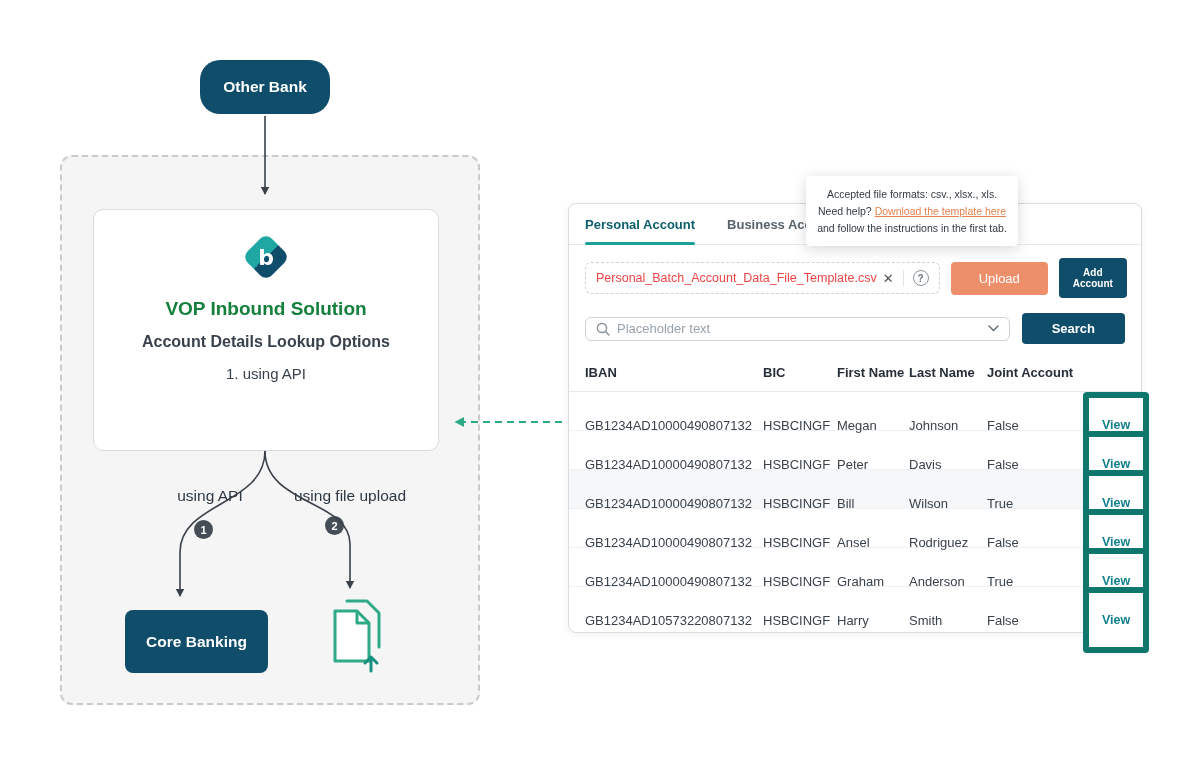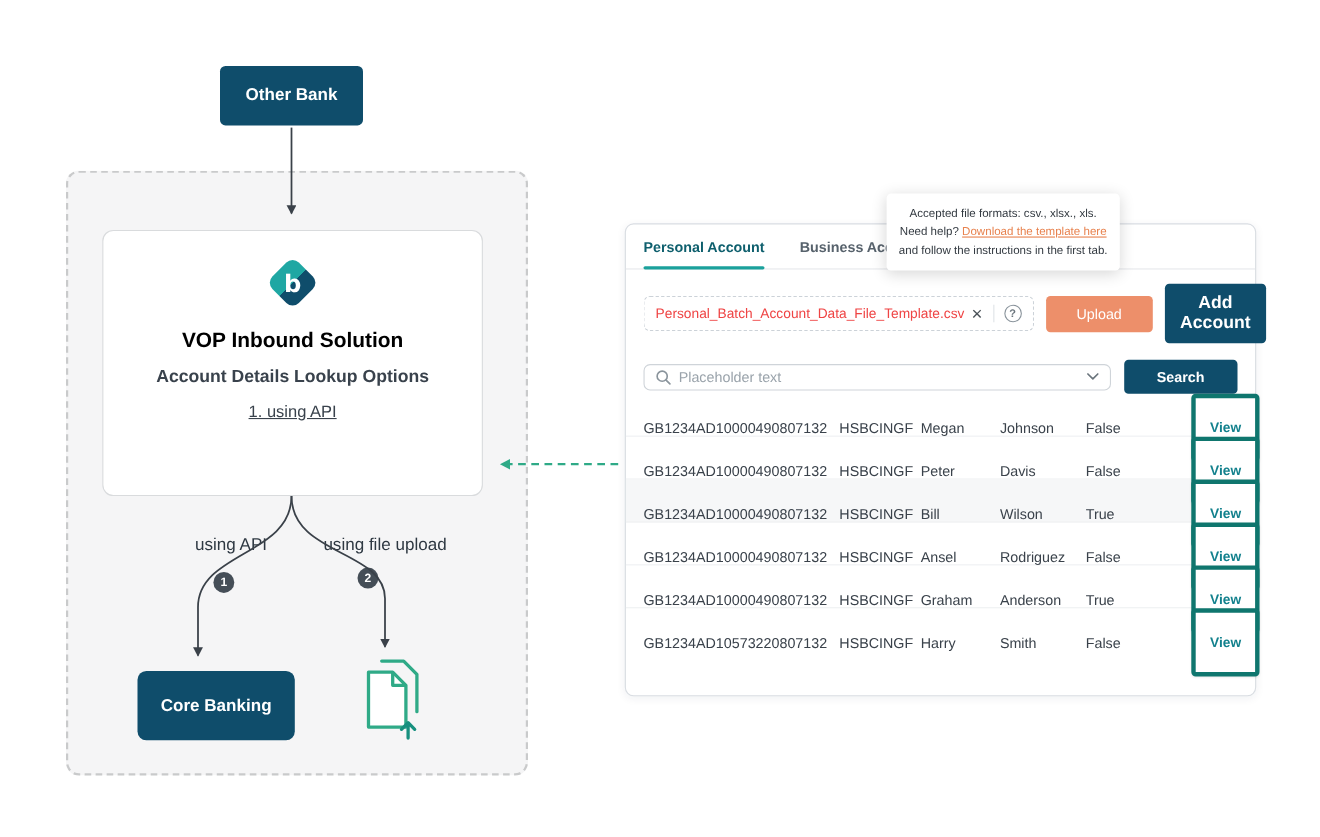--- a/index.html
+++ b/index.html
@@ -8,30 +8,30 @@
 
   
   .connectors { position: absolute; left: 0; top: 0; pointer-events: none; z-index: 3; }
   .conn-dark { stroke: #3a4149; stroke-width: 1.6; fill: none; }
   .conn-teal { stroke: var(--green, #2faa87); stroke-width: 2; fill: none; stroke-dasharray: 7 5; }
 
   
   .btn-navy { background: var(--navy, #0f4d6b); color: #fff; border: none;
               font-weight: 600; font-family: inherit; cursor: pointer; }
   .other-bank { position: absolute; left: 200px; top: 60px; width: 130px; height: 54px;
-                border-radius: 5px; display: flex; align-items: center; justify-content: center;
+                border-radius: 20px; display: flex; align-items: center; justify-content: center;
                 font-size: 15.5px; z-index: 2; }
   .diagram-box { position: absolute; left: 60px; top: 155px; width: 420px; height: 550px;
                  background: #f5f5f6; border: 2px dashed #c9cacb; border-radius: 12px; z-index: 1; }
   .vop-card { position: absolute; left: 31px; top: 52px; width: 346px; height: 242px;
               background: #fff; border: 1px solid #d9dbdd; border-radius: 10px;
               text-align: center; padding-top: 18px; z-index: 2; }
-  .vop-title { margin-top: 8px; font-size: 19px; font-weight: 700; color: #000000; }
+  .vop-title { margin-top: 8px; font-size: 19px; font-weight: 700; color: #15803d; }
   .vop-subtitle { margin-top: 13px; font-size: 16px; font-weight: 600; color: #39424c; }
-  .vop-option1 { margin-top: 14px; font-size: 15px; color: #39424c; text-decoration: underline; }
+  .vop-option1 { margin-top: 14px; font-size: 15px; color: #39424c; }
   .vop-option2 { margin-top: 5px; font-size: 15px; color: #39424c; }
   .branch-label { position: absolute; font-size: 15.5px; color: #2e3842; text-align: center; z-index: 2; }
   .label-api  { left: 88px;  top: 330px; width: 120px; }
   .label-file { left: 218px; top: 330px; width: 140px; }
   .num-circle { position: absolute; width: 19px; height: 19px; border-radius: 50%;
                 background: #454e57; color: #fff; font-size: 11px; font-weight: 700;
                 display: flex; align-items: center; justify-content: center; z-index: 4; }
   .circle-1 { left: 132px; top: 363px; }
   .circle-2 { left: 263px; top: 359px; }
   .core-banking { position: absolute; left: 63px; top: 453px; width: 143px; height: 63px;
@@ -56,38 +56,38 @@
               border: 1.5px dashed #ccd2d8; border-radius: 6px; padding: 7px 10px;
               background: #fff; }
   .file-name { flex: 1; font-size: 12.5px; color: #ef4444; white-space: nowrap; overflow: hidden; text-align: right; }
   .clear-icon { font-size: 13px; color: #4a5258; margin: 0 9px 0 6px; cursor: pointer; line-height: 1; }
   .vdiv { width: 1px; height: 16px; background: #dfe3e7; }
   .help-icon { width: 16px; height: 16px; border: 1.4px solid #8a949c; border-radius: 50%;
                color: #6a747c; font-size: 10px; font-weight: 700; display: flex;
                align-items: center; justify-content: center; margin-left: 9px; cursor: pointer; }
   .upload-btn { background: var(--orange, #ed8f6a); color: #fff; border: none; border-radius: 4px;
                 font-size: 13px; font-weight: 400; padding: 9px 28px; cursor: pointer; font-family: inherit; }
-  .add-btn { margin-left: auto; border-radius: 4px; font-size: 16px; padding: 9px 14px; }
+  .add-btn { margin-left: auto; border-radius: 4px; font-size: 10px; padding: 9px 14px; }
 
   .search-row { display: flex; align-items: center; margin: 15px 16px 0; }
   .search-box { flex: 0 0 425px; height: 24px; border: 1px solid #cfd4d9; border-radius: 6px;
                 display: flex; align-items: center; padding: 0 10px; gap: 7px; background: #fff; }
   .search-box input { border: none; outline: none; flex: 1; font-size: 13px; color: #333a41;
                       font-family: inherit; background: transparent; }
   .search-box input::placeholder { color: #9aa3ab; }
   .search-btn { margin-left: auto; border-radius: 4px; font-size: 13px; padding: 8px 30px; }
 
   .thead, .trow { display: grid; grid-template-columns: 178px 74px 72px 78px 96px 1fr;
                   align-items: center; padding: 0 16px; }
   .thead { height: 38px; margin-top: 10px; font-size: 13px; font-weight: 700; color: #252e38;
            border-bottom: 1px solid #e7e9ec; }
   .trow { height: 39px; font-size: 13px; color: #3a424b; border-bottom: 1px solid #eef0f2; }
   .trow:last-child { border-bottom: none; }
   .trow.highlight { background: #f6f7f8; }
-  .view-btn { justify-self: end; background: #fff; border: 4px solid #0f766e; border-radius: 4px;
+  .view-btn { justify-self: end; background: #fff; border: 6px solid #0f766e; border-radius: 4px;
               color: #13818d; font-size: 12.5px; font-weight: 700; padding: 20px 13px;
               box-shadow: 0 1px 2px rgba(0,0,0,.06); cursor: pointer; font-family: inherit; }
 
   
   .tooltip { position: absolute; left: 806px; top: 176px; width: 212px; background: #fff;
              border-radius: 4px; box-shadow: 0 3px 14px rgba(0,0,0,.16); padding: 10px 9px;
              font-size: 10.5px; color: #333a41; text-align: center; line-height: 1.6; z-index: 10; }
   .tooltip .tl1 { display: block; white-space: nowrap; }
   .tooltip-link { color: var(--link-orange, #e8824e); text-decoration: underline; cursor: pointer; }
 </style>
@@ -181,20 +181,28 @@
         </svg>
         <input type="text" placeholder="Placeholder text" style="">
         <svg width="11" height="7" viewBox="0 0 11 7">
           <path d="M1,1 L5.5,5.5 L10,1" fill="none" stroke="#6a747c" stroke-width="1.5" stroke-linecap="round" stroke-linejoin="round"></path>
         </svg>
       </div>
       <button class="search-btn btn-navy">Search</button>
     </div>
 
     <div>
+      <div class="thead">
+        <div>IBAN</div>
+        <div>BIC</div>
+        <div>First Name</div>
+        <div>Last Name</div>
+        <div>Joint Account</div>
+        <div></div>
+      </div>
       <div id="table-body">
           <div class="trow">
             <div>GB1234AD10000490807132</div>
             <div>HSBCINGF</div>
             <div>Megan</div>
             <div>Johnson</div>
             <div>False</div>
             <button class="view-btn">View</button>
           </div>
           <div class="trow">

